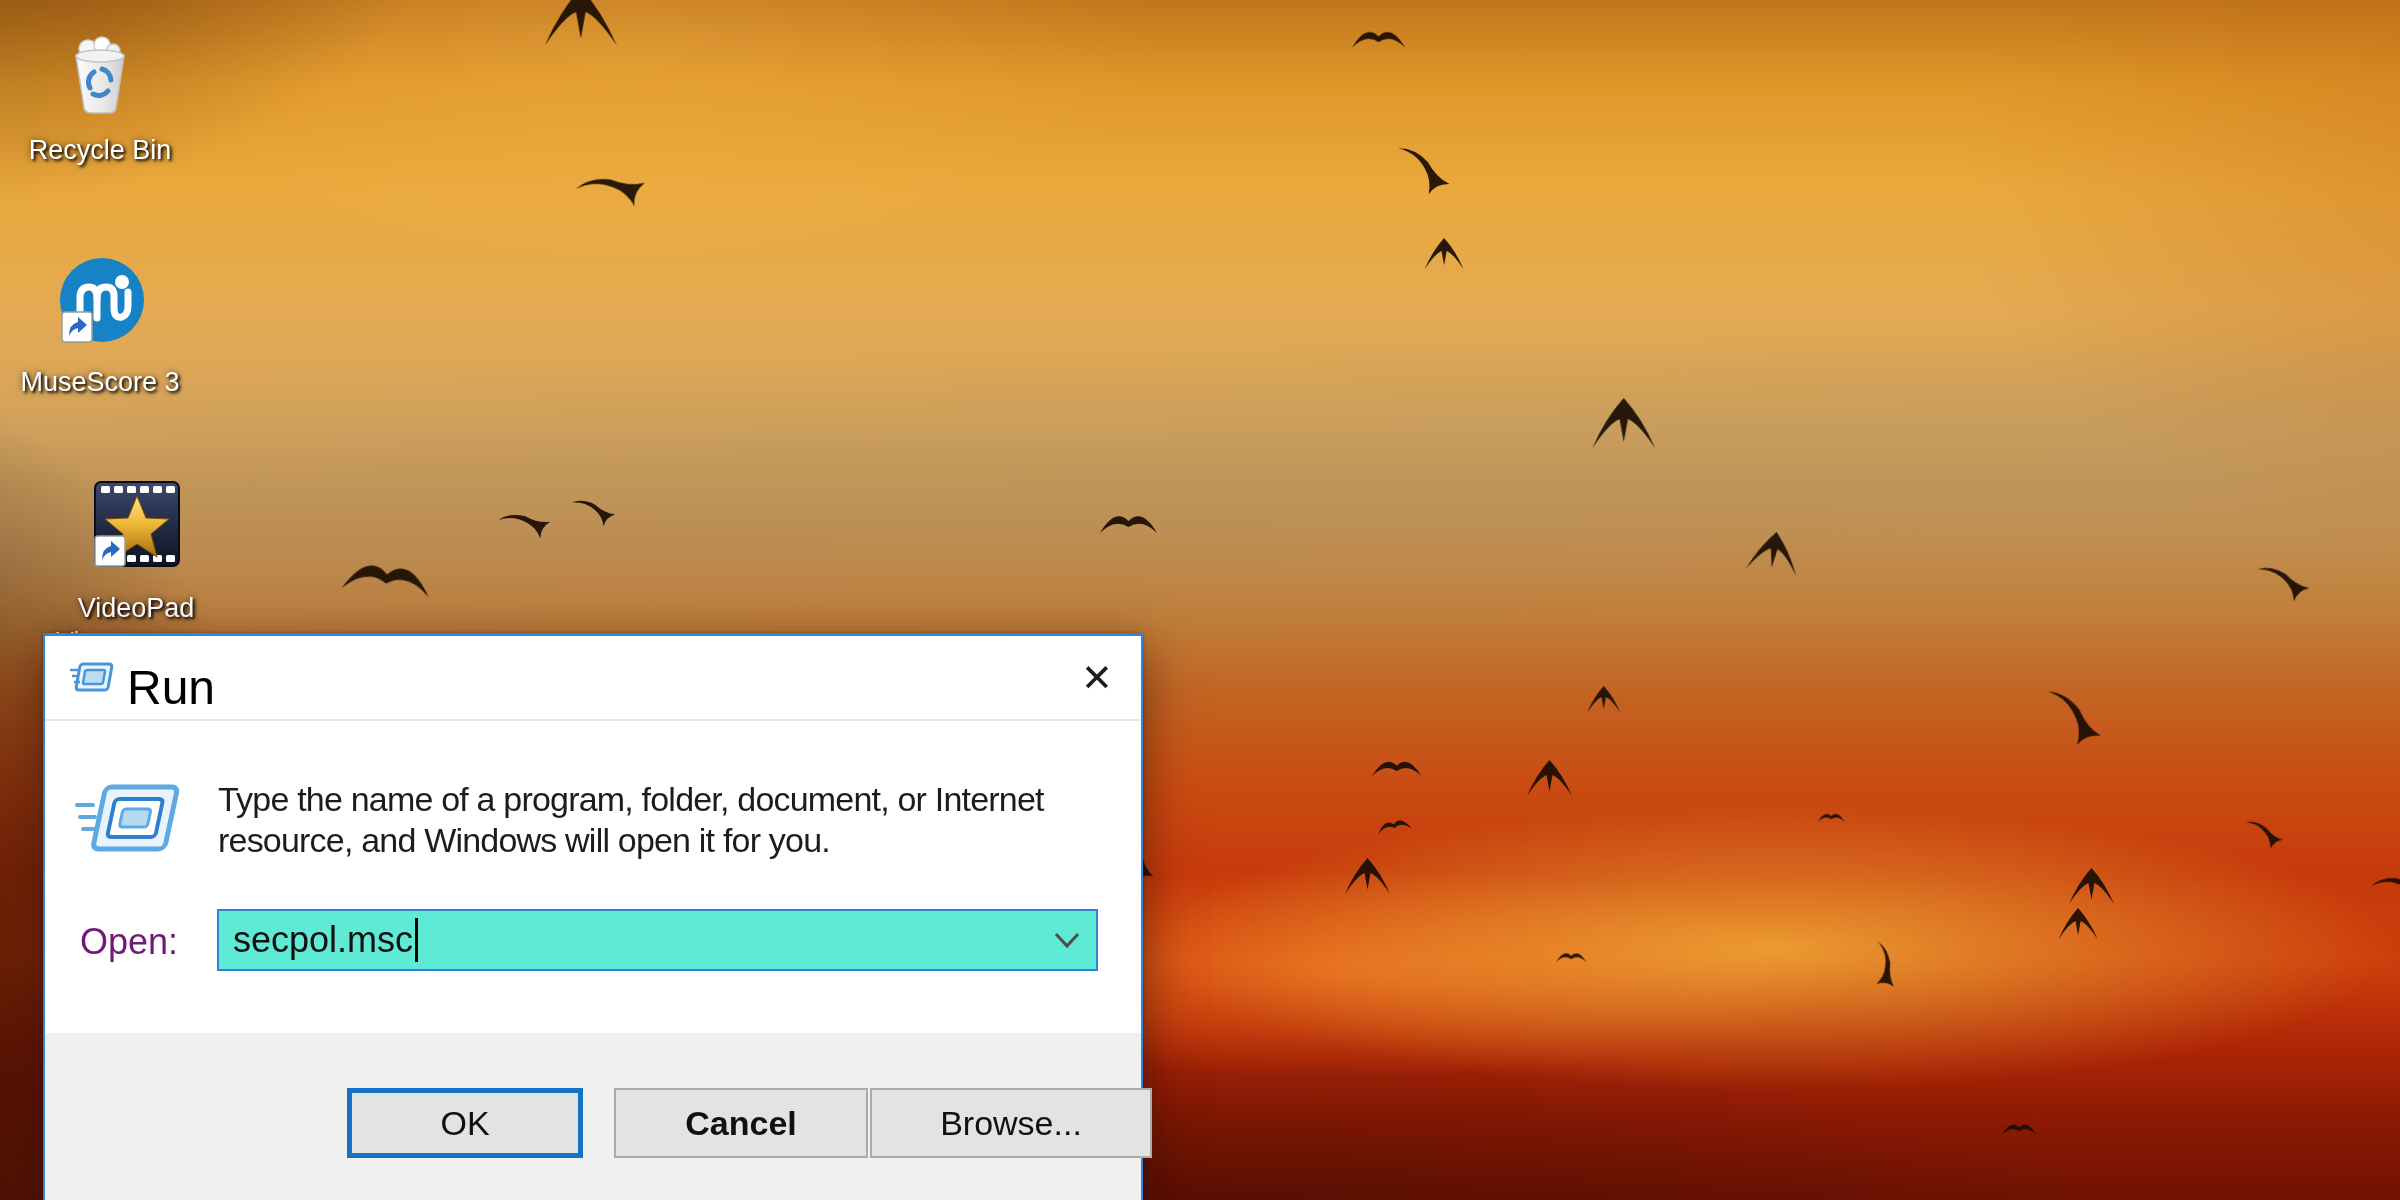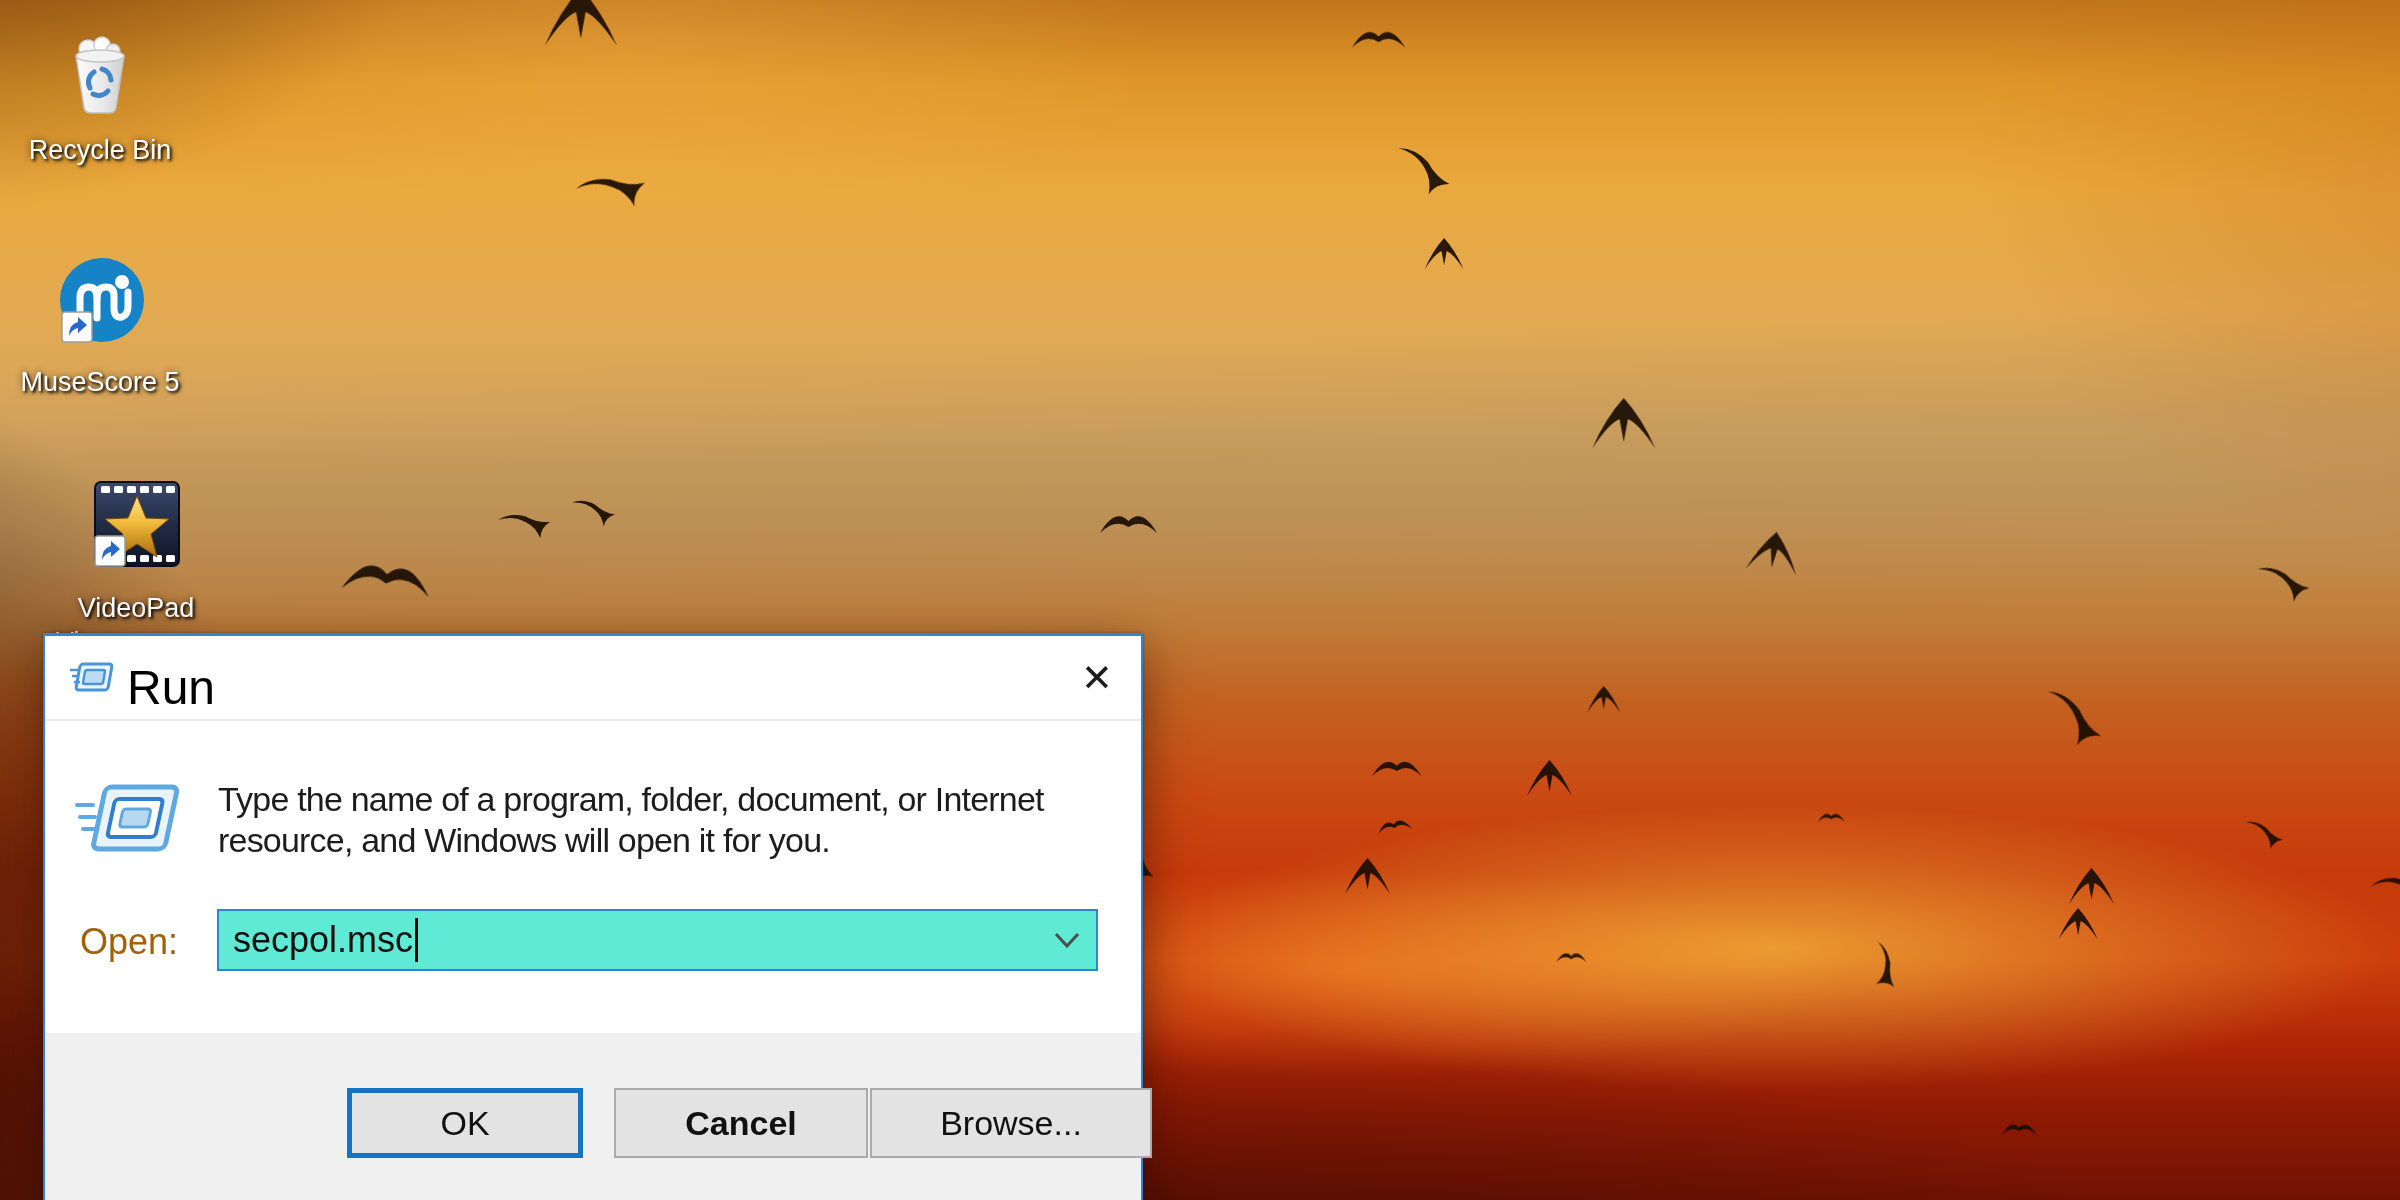--- a/index.html
+++ b/index.html
@@ -49,21 +49,21 @@
     display:flex;align-items:center;justify-content:center;
     font-size:38px;color:#1c1c1c;font-weight:400;cursor:default;
   }
   .separator{position:absolute;left:0;right:0;top:83px;height:2px;background:#e8e8e8;}
   .dlg-body{position:absolute;left:0;right:0;top:85px;height:312px;background:#fff;padding-left:24px;}
   .run-icon-large{position:absolute;left:30px;top:60px;}
   .dlg-desc{
     position:absolute;left:173px;top:58px;font-size:34px;line-height:41px;
     color:#1c1c1c;letter-spacing:-0.8px;white-space:nowrap;
   }
-  .open-row-label{position:absolute;left:35px;top:200px;font-size:36px;color:#a16207;}
+  .open-row-label{position:absolute;left:35px;top:200px;font-size:36px;color:#701a75;}
   .combobox{
     position:absolute;left:172px;top:188px;width:877px;height:58px;
     background:#5eead4;border:2px solid #2f84d5;display:flex;align-items:center;
   }
   .combo-value{font-size:36px;color:#111;margin-left:14px;}
   .caret{width:3px;height:44px;background:#000;margin-left:2px;}
   .chevron{position:absolute;right:14px;top:17px;}
   .dlg-footer{position:absolute;left:0;right:0;top:397px;bottom:0;background:#f0f0f0;}
   .btn{
     position:absolute;top:55px;height:70px;background:#e3e3e3;border:2px solid #ababab;
@@ -146,21 +146,21 @@
     <g stroke="#ffffff" stroke-width="7" fill="none" stroke-linecap="round">
       <path d="M26,62 V42 Q26,31 35,31 Q43,31 43,42 V62"></path>
       <path d="M43,42 Q43,31 52,31 Q60,31 60,40 V52 Q60,63 68,61 Q74,59 74,50 V36"></path>
     </g>
     <circle cx="68" cy="26" r="7" fill="#ffffff"></circle>
     <g>
       <rect x="8" y="56" width="30" height="30" rx="3" fill="#ffffff" stroke="#9c9c9c" stroke-width="1.5"></rect>
       <path d="M15,80 Q15,68 24,66 L24,61 L33,69 L24,77 L24,72 Q18,73 15,80 Z" fill="#2868c8"></path>
     </g>
   </svg>
-  <div class="icon-label">MuseScore 5</div>
+  <div class="icon-label">MuseScore 3</div>
 </div>
 
 <div class="desktop-icon" style="left:20px;top:478px;margin-left:36px;">
   <svg class="glyph" width="94" height="96" viewBox="0 0 94 96">
     <defs>
       <linearGradient id="vpg" x1="0" y1="0" x2="0" y2="1">
         <stop offset="0" stop-color="#3d4a6d"></stop>
           <stop offset="0.5" stop-color="#232c47"></stop>
           <stop offset="1" stop-color="#0e1322"></stop>
       </linearGradient>

